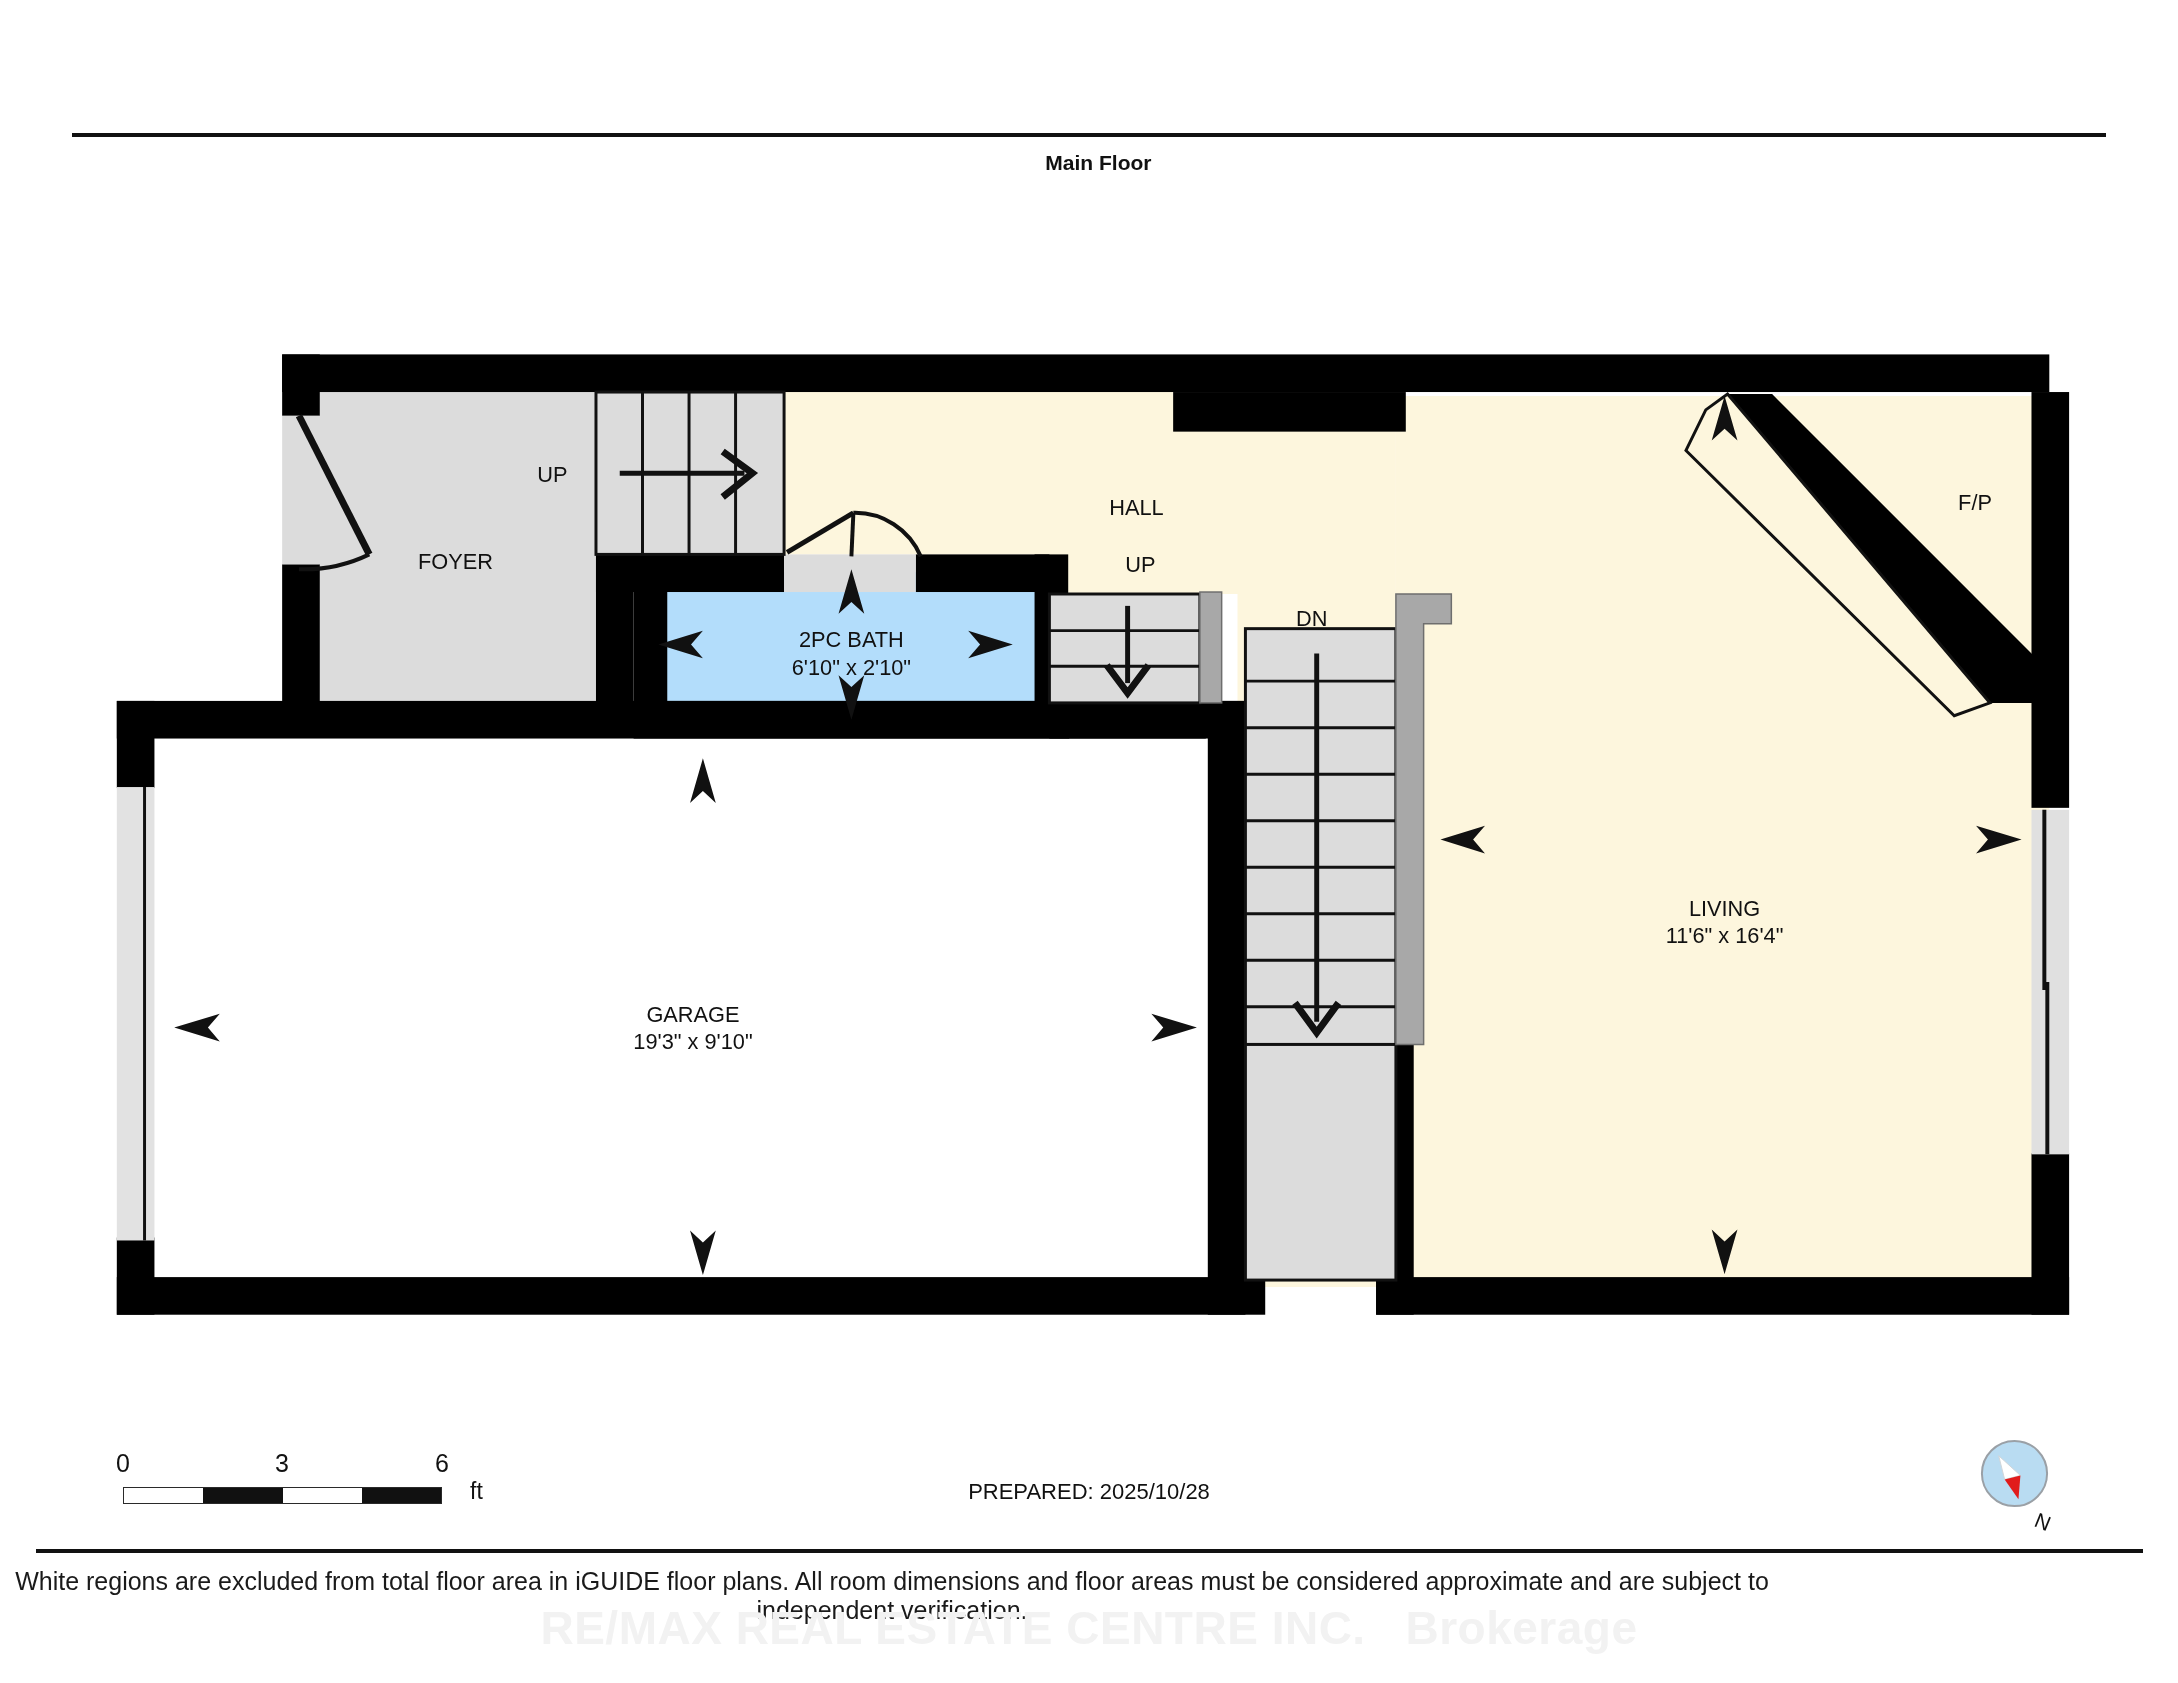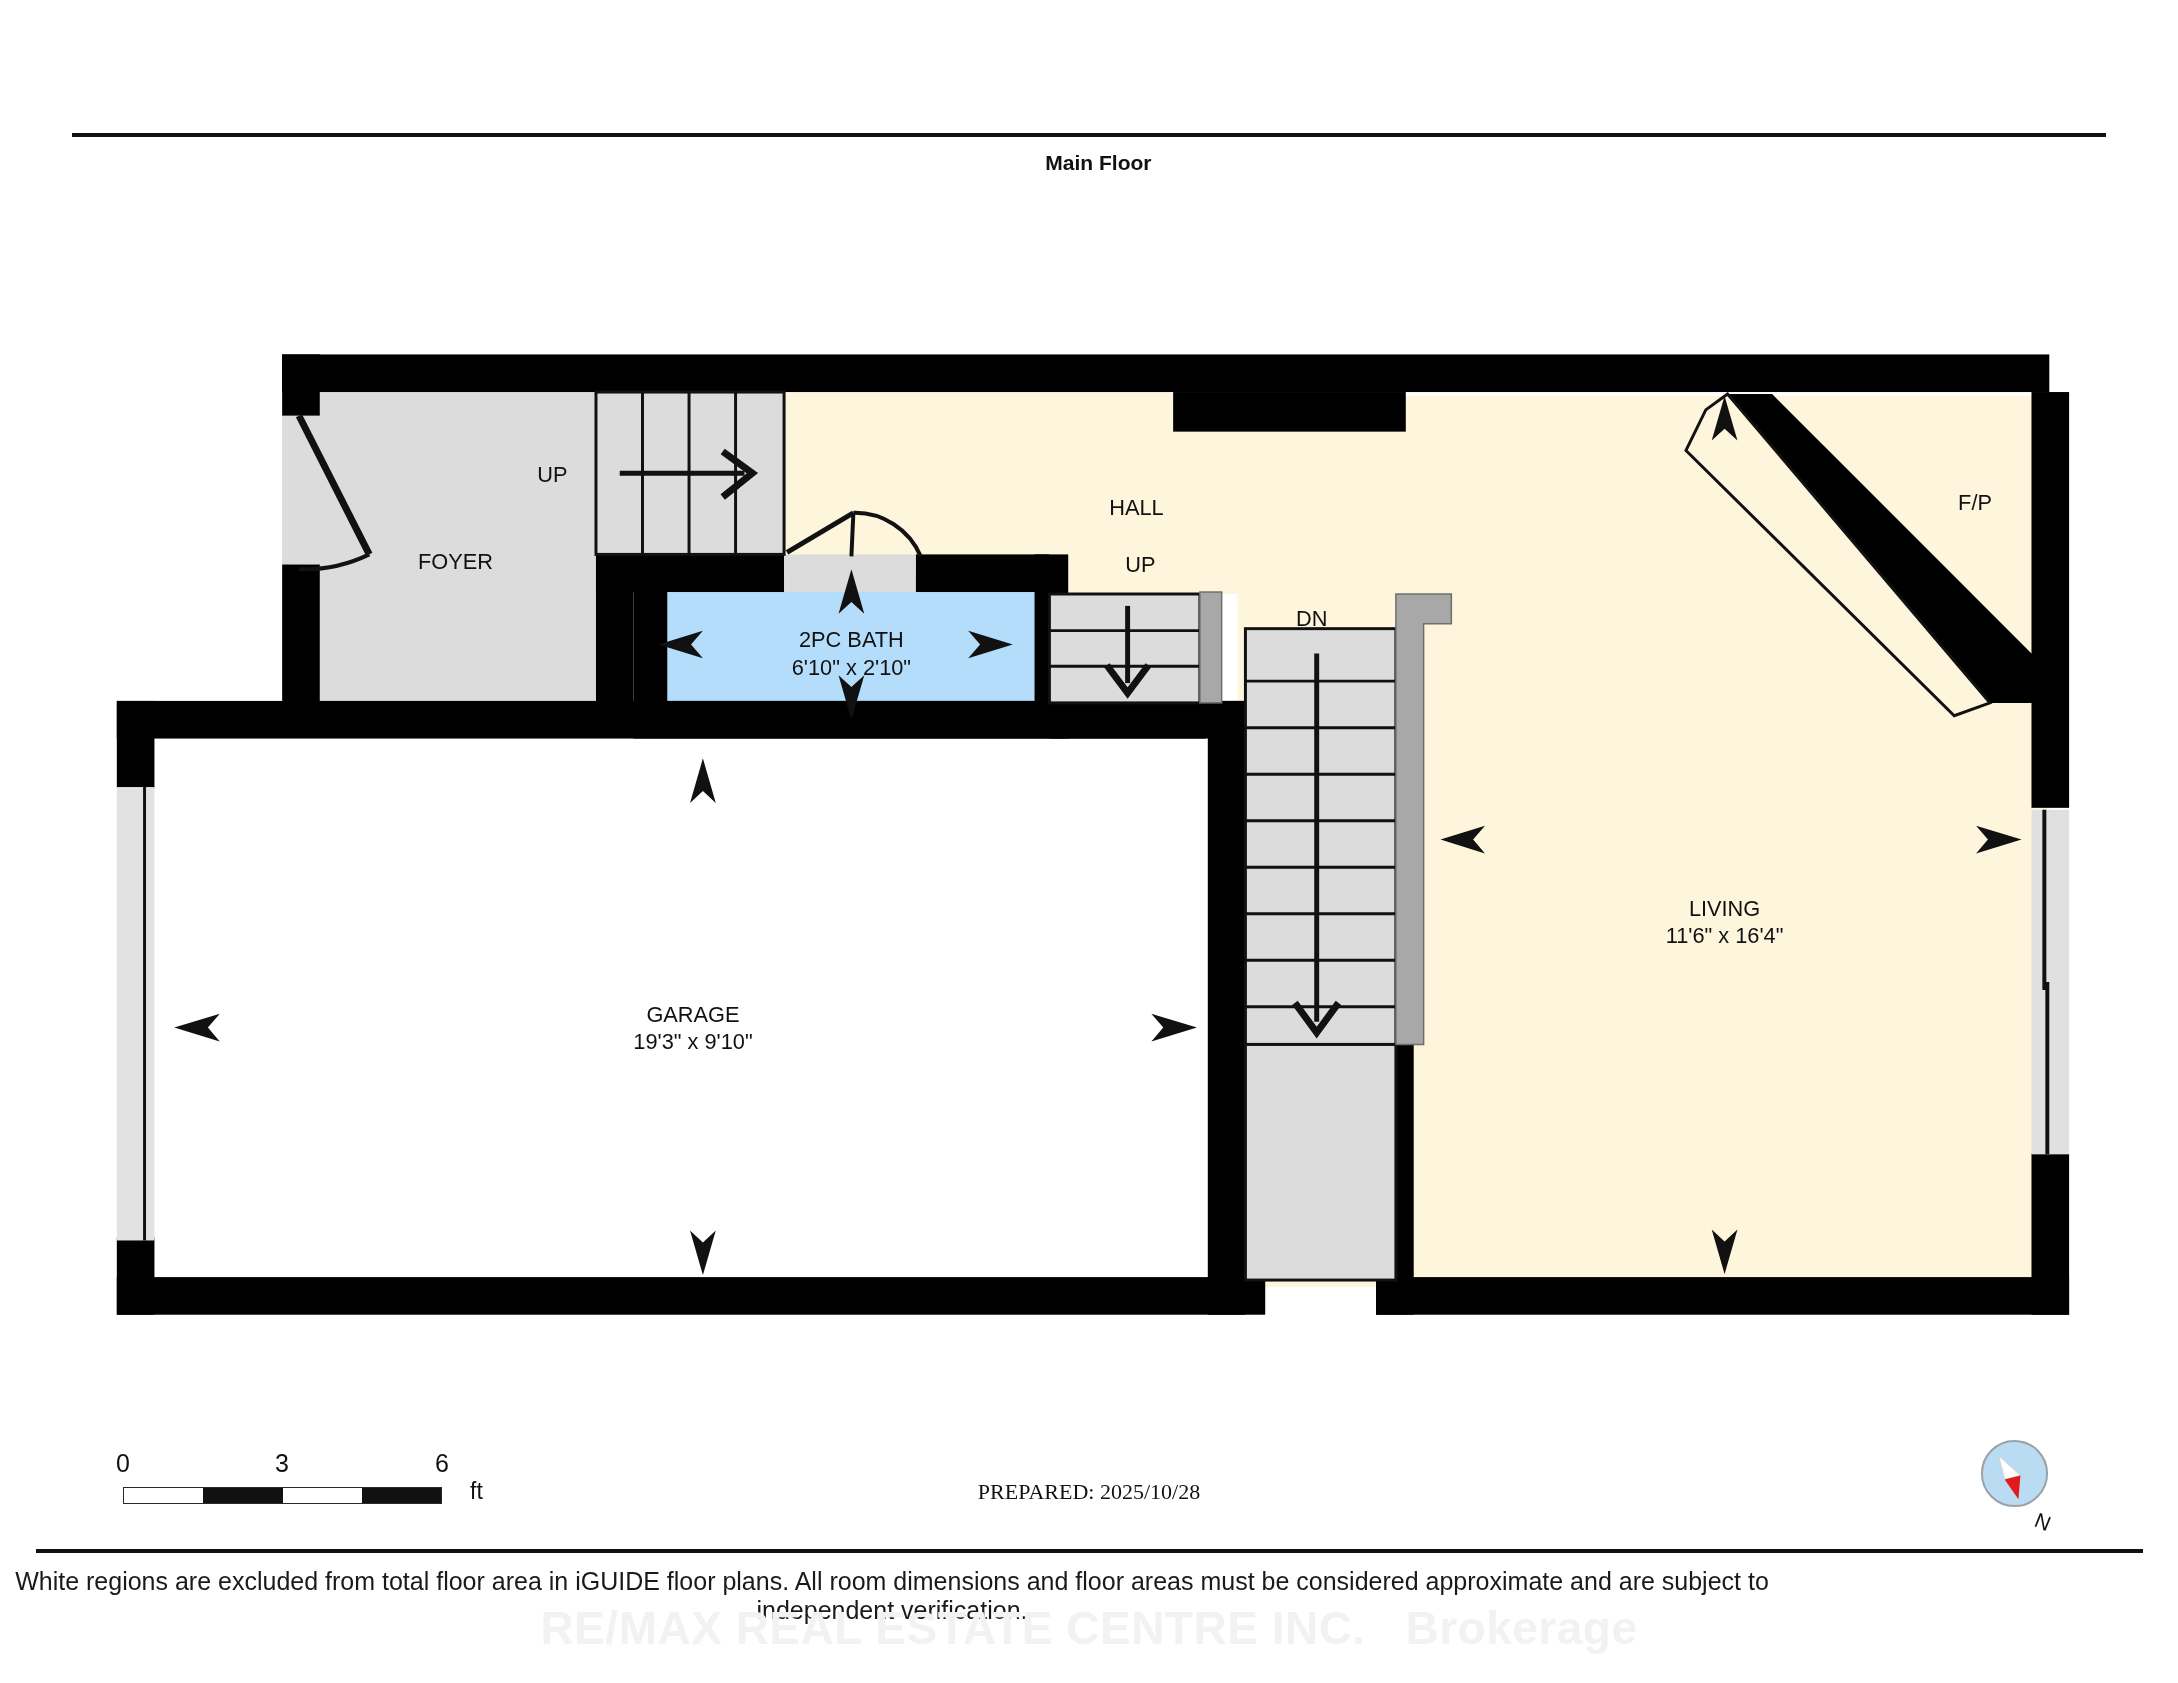--- a/index.html
+++ b/index.html
@@ -107,21 +107,20 @@
     margin-left: 20px;
   }
   #prepared {
     position: absolute;
     left: 0;
     top: 1479px;
     width: 2178px;
     text-align: center;
     font-size: 22px;
     color: #111111;
-    font-family: Liberation Serif, serif;
   }
   #compass {
     position: absolute;
     left: 1975px;
     top: 1434px;
     width: 79px;
     height: 79px;
   }
   #compass-n {
     position: absolute;

